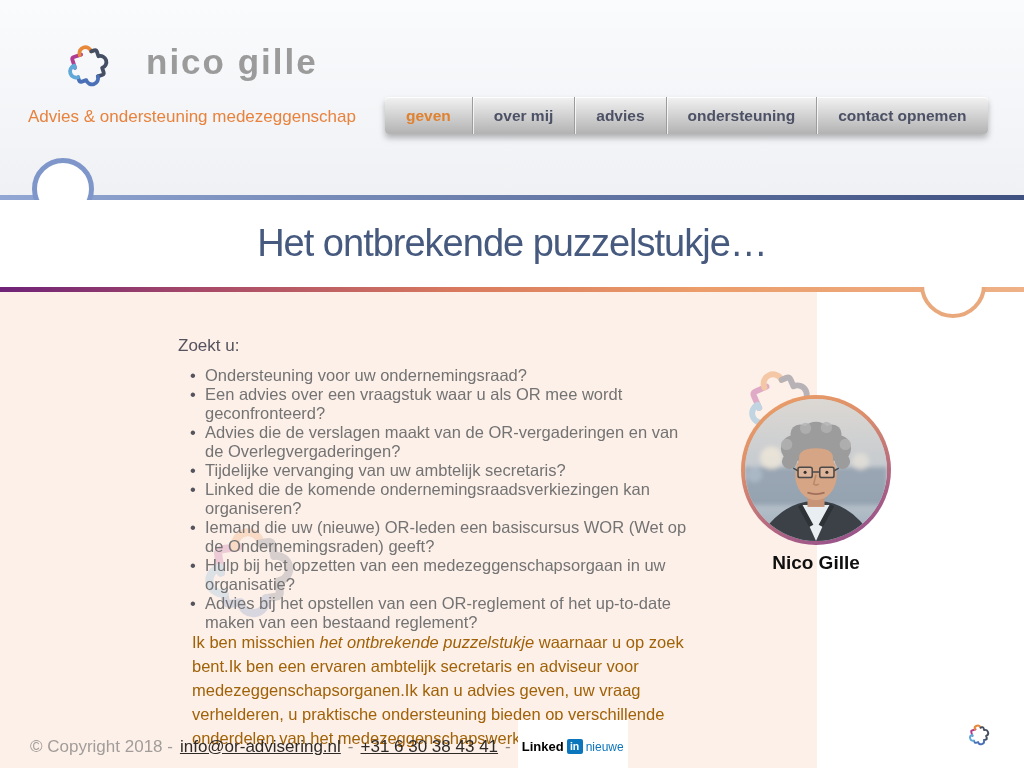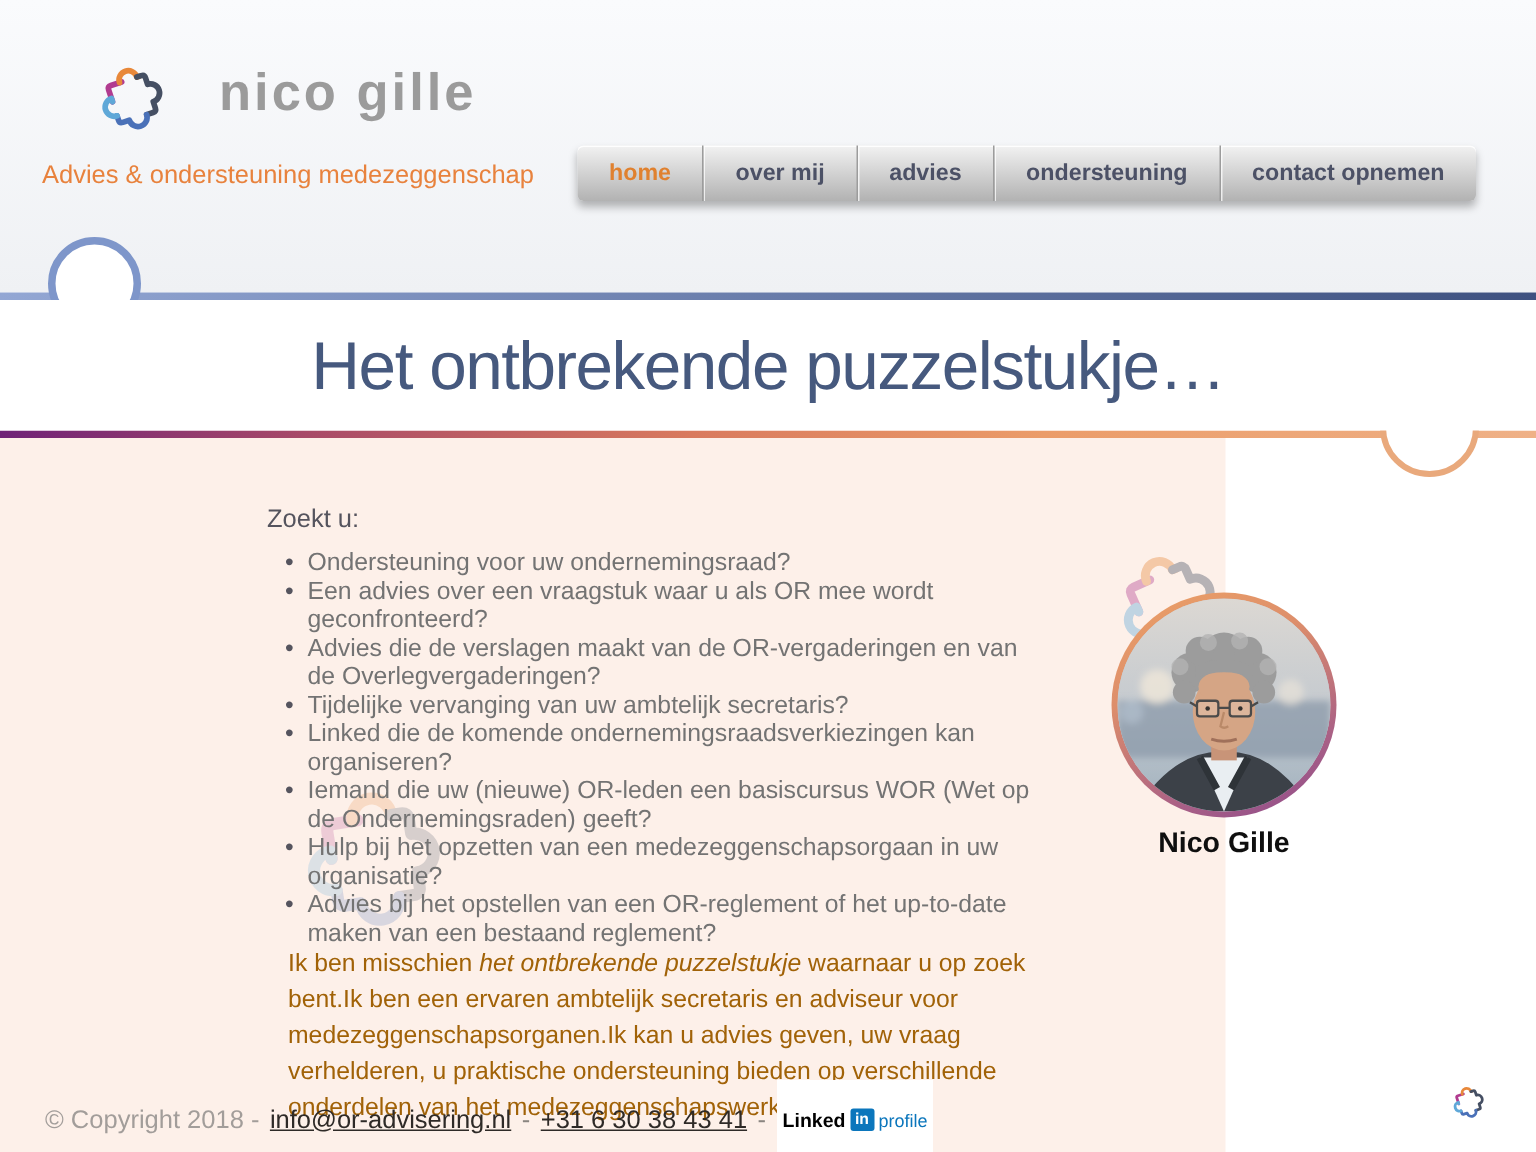--- a/index.html
+++ b/index.html
@@ -26,21 +26,21 @@
 
   
   .blue-line { position:absolute; left:0; top:195px; width:1024px; height:5px;
                background:linear-gradient(90deg,#93a7d4,#3e5180); z-index:1; }
   .bump-left { position:absolute; left:32px; top:158px; width:62px; height:62px;
                border:5px solid #7e96ca; border-radius:50%; background:#fff; z-index:2; }
 
   
   .hero-band { position:absolute; left:0; top:200px; width:1024px; height:87px;
                background:#fff; z-index:3; display:flex; align-items:center; justify-content:center; }
-  .hero-heading { font-size:45px; font-weight:normal; color:#46597e; letter-spacing:-1px; }
+  .hero-heading { font-size:38px; font-weight:normal; color:#46597e; letter-spacing:-1px; }
 
   
   .divider { position:absolute; left:0; top:287px; width:1024px; height:5px; z-index:1;
              background:linear-gradient(90deg,#6f2277 0%,#a84a68 20%,#d97a5e 45%,#eb9c69 68%,#efb187 100%); }
   .bump-right { position:absolute; left:920px; top:252px; width:66px; height:66px;
                 border:4px solid #e9a97c; border-radius:50%; background:#fff; z-index:2; }
 
   
   .content { position:absolute; left:0; top:292px; width:817px; height:476px;
              background:#fdf0e9; z-index:0; }
@@ -104,21 +104,21 @@
   <div class="header">
     <svg class="logo" viewBox="0 0 100 100">
       <use href="#puzzle"></use>
     </svg>
     <div class="brand-title">nico gille</div>
     <div class="brand-tagline">Advies &amp; ondersteuning medezeggenschap</div>
 
     <nav class="nav">
       <ul>
 
-          <li class="active">home</li>
+          <li class="active">geven</li>
 
           <li>over mij</li>
 
           <li>advies</li>
 
           <li>ondersteuning</li>
 
           <li>contact opnemen</li>
         </ul>
     </nav>
@@ -222,21 +222,21 @@
 
     <div class="footer">
       <span class="copyright">© Copyright 2018 -</span>
       <a>info@or-advisering.nl</a>
       <span class="sep">-</span>
       <a>+31 6 30 38 43 41</a>
       <span class="sep">-</span>
       <span class="li-badge">
         <span class="li-word">Linked</span>
         <span class="li-box">in</span>
-        <span class="li-profile">profile</span>
+        <span class="li-profile">nieuwe</span>
       </span>
     </div>
 
     <svg class="corner-puzzle" viewBox="0 0 100 100">
       <use href="#puzzle"></use>
     </svg>
   </div>
 
 </div>
 

